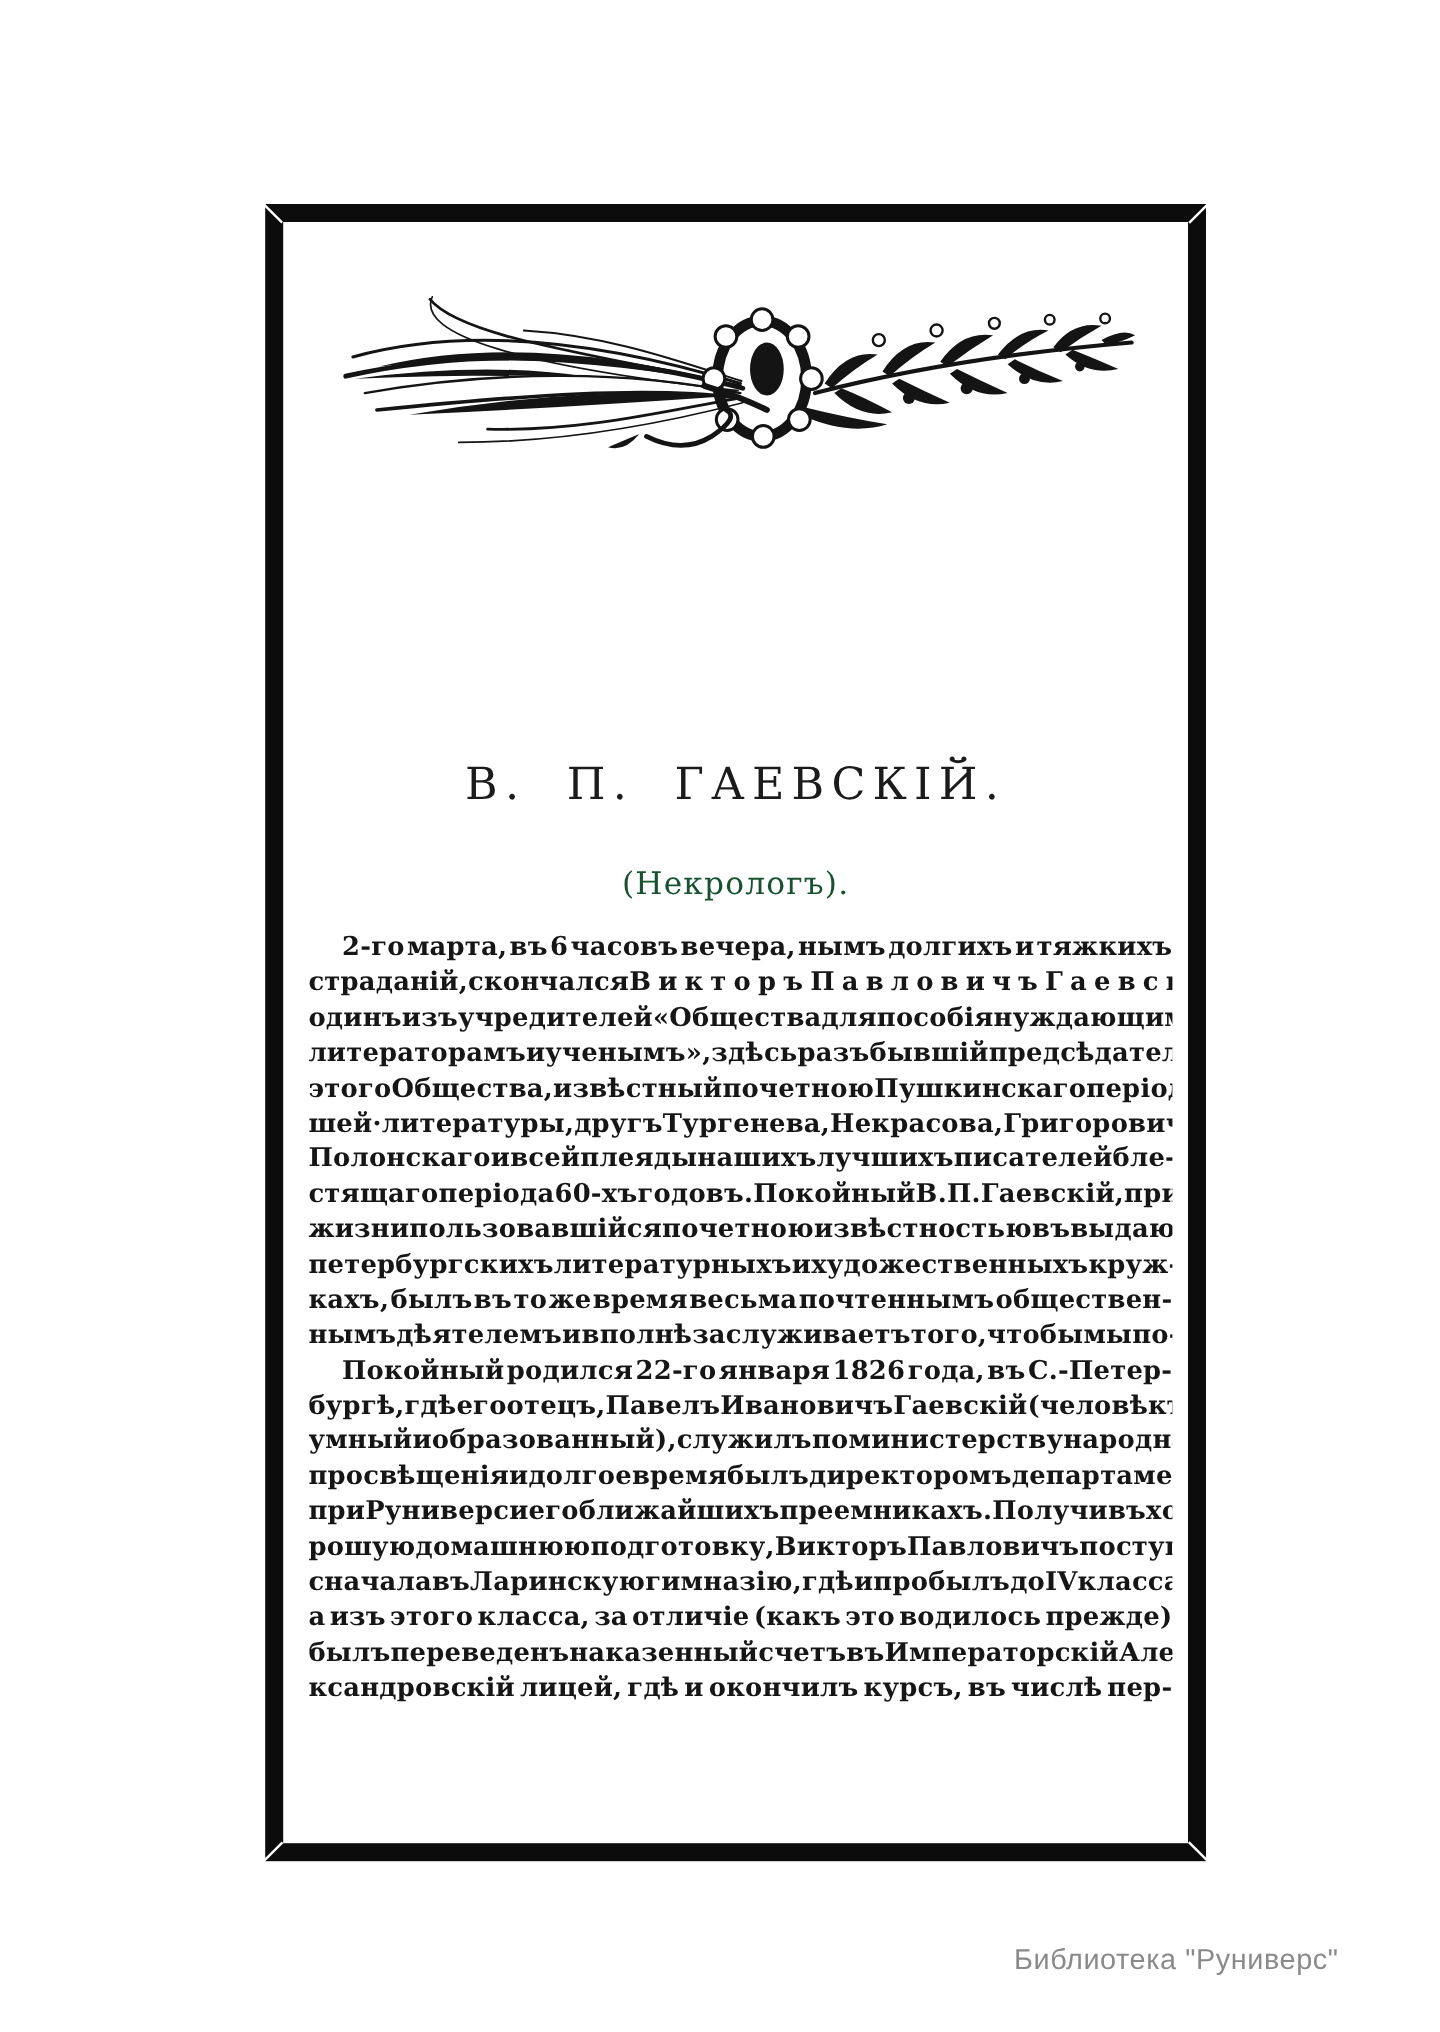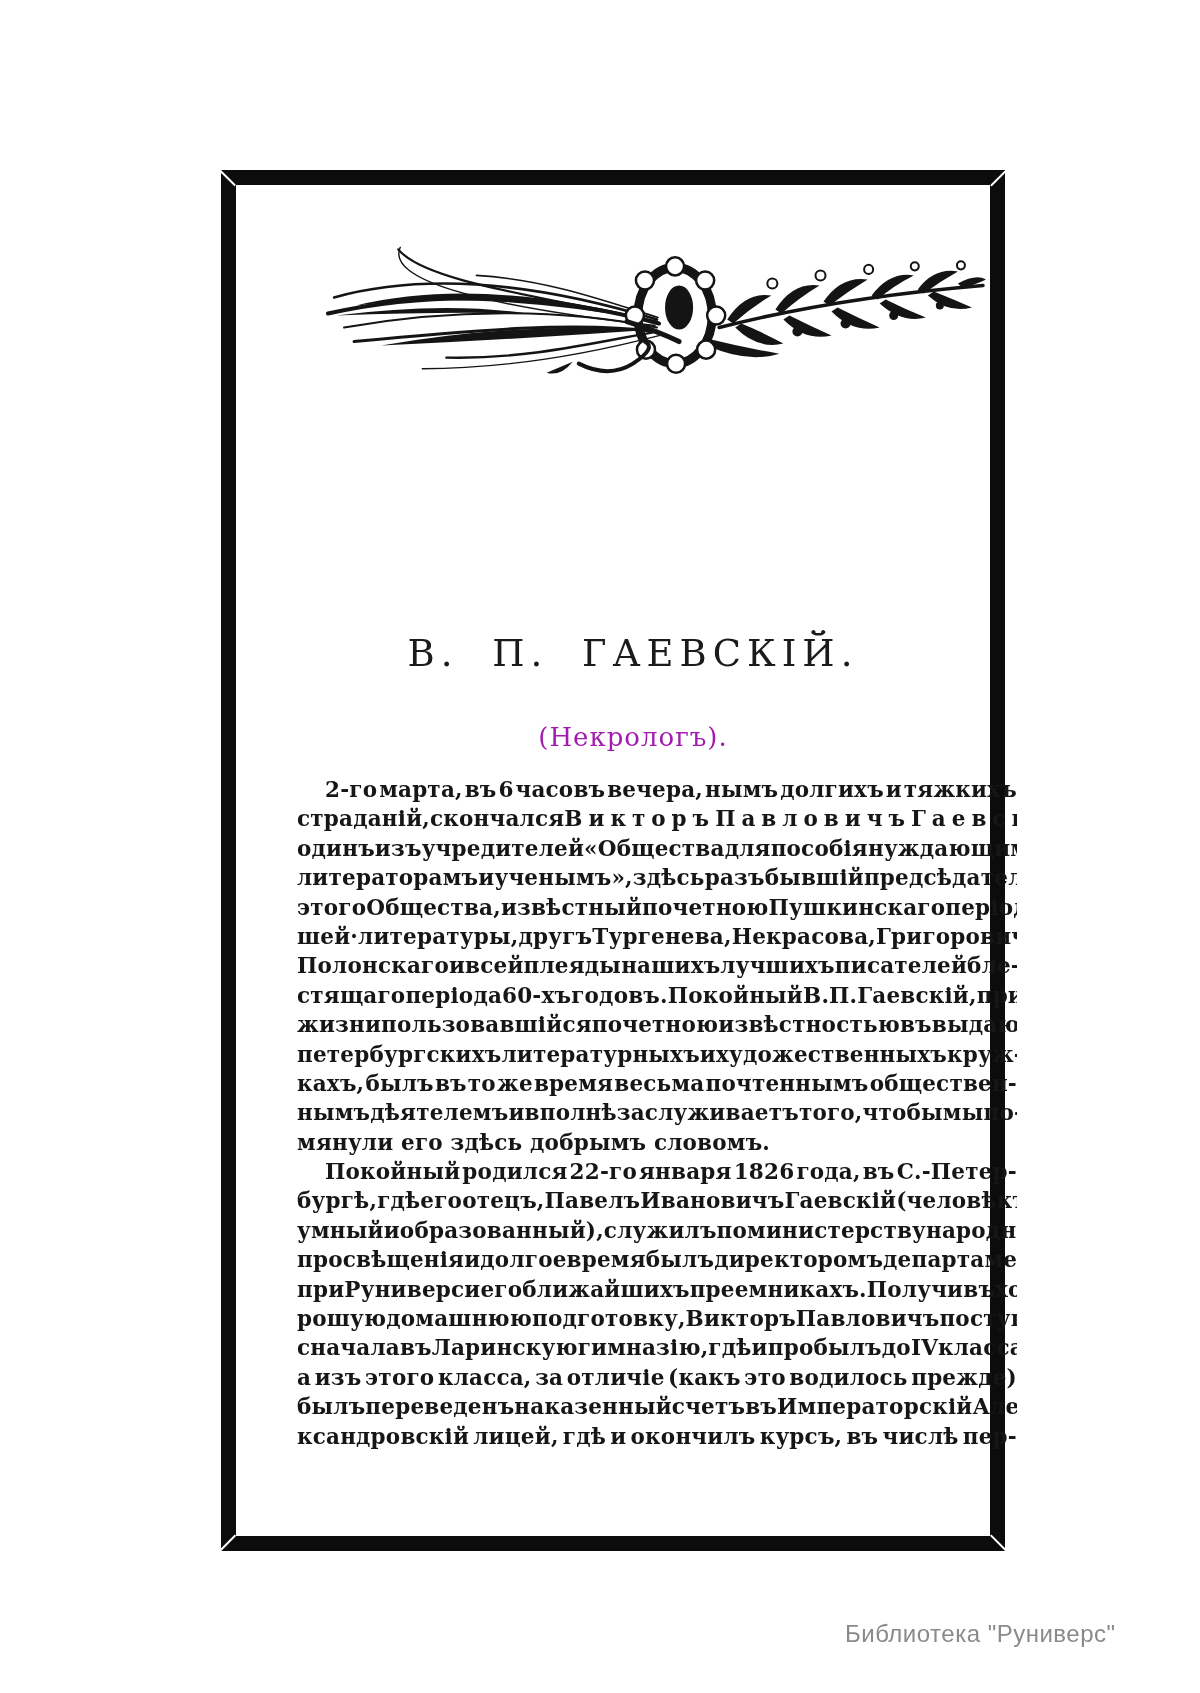--- a/index.html
+++ b/index.html
@@ -16,40 +16,40 @@
   .mitre.br{bottom:-15px;right:-15px;transform-origin:100% 100%;transform:rotate(45deg);}
 
   .content{position:relative;width:100%;height:100%;}
 
   .ornament{position:absolute;left:50px;top:48px;width:662px;height:150px;}
 
   .title{position:absolute;left:0;right:0;top:448px;text-align:center;
          font-size:37px;line-height:42px;font-weight:400;color:#1b1b1b;
          letter-spacing:6px;word-spacing:16px;}
   .subtitle{position:absolute;left:0;right:0;top:536px;text-align:center;
-         font-size:26px;line-height:32px;color:#a21caf;letter-spacing:1px;}
+         font-size:26px;line-height:32px;color:#14532d;letter-spacing:1px;}
 
   .textblock{position:absolute;left:10px;top:590px;width:720px;color:#161616;}
   .line{height:29.4px;line-height:29.4px;font-size:21.5px;font-weight:bold;
         letter-spacing:0.2px;white-space:nowrap;}
   .line.just{display:flex;justify-content:space-between;overflow:hidden;}
   .line.plain{display:block;}
   .line.indent{padding-left:28px;}
   .emph{letter-spacing:6px;}
 
   .watermark{position:absolute;left:845px;top:1620px;
              font-family:"Liberation Sans",sans-serif;font-size:24px;
              color:#8a8a8a;letter-spacing:0.5px;}
 </style>
 </head>
 <body>
 
 <div class="page">
 
-  <div class="frame" style="border-color: rgb(12, 12, 12); padding-left: 40px;">
+  <div class="frame" style="border-color: rgb(12, 12, 12);">
     <span class="mitre tl"></span>
     <span class="mitre tr"></span>
     <span class="mitre bl"></span>
     <span class="mitre br"></span>
 
     <div class="content">
 
       <svg class="ornament" viewBox="0 0 660 145" xmlns="http://www.w3.org/2000/svg">
         <g stroke="#141414" fill="none" stroke-linecap="round">
 
@@ -222,21 +222,20 @@
             <span>нымъ</span>
             <span>дѣятелемъ</span>
             <span>и</span>
             <span>вполнѣ</span>
             <span>заслуживаетъ</span>
             <span>того,</span>
             <span>чтобы</span>
             <span>мы</span>
             <span>по-</span>
           </div>
-          <div class="line plain">мянули его здѣсь добрымъ словомъ.</div>
           <div class="line just indent">
             <span>Покойный</span>
             <span>родился</span>
             <span>22-го</span>
             <span>января</span>
             <span>1826</span>
             <span>года,</span>
             <span>въ</span>
             <span>С.-Петер-</span>
           </div>

